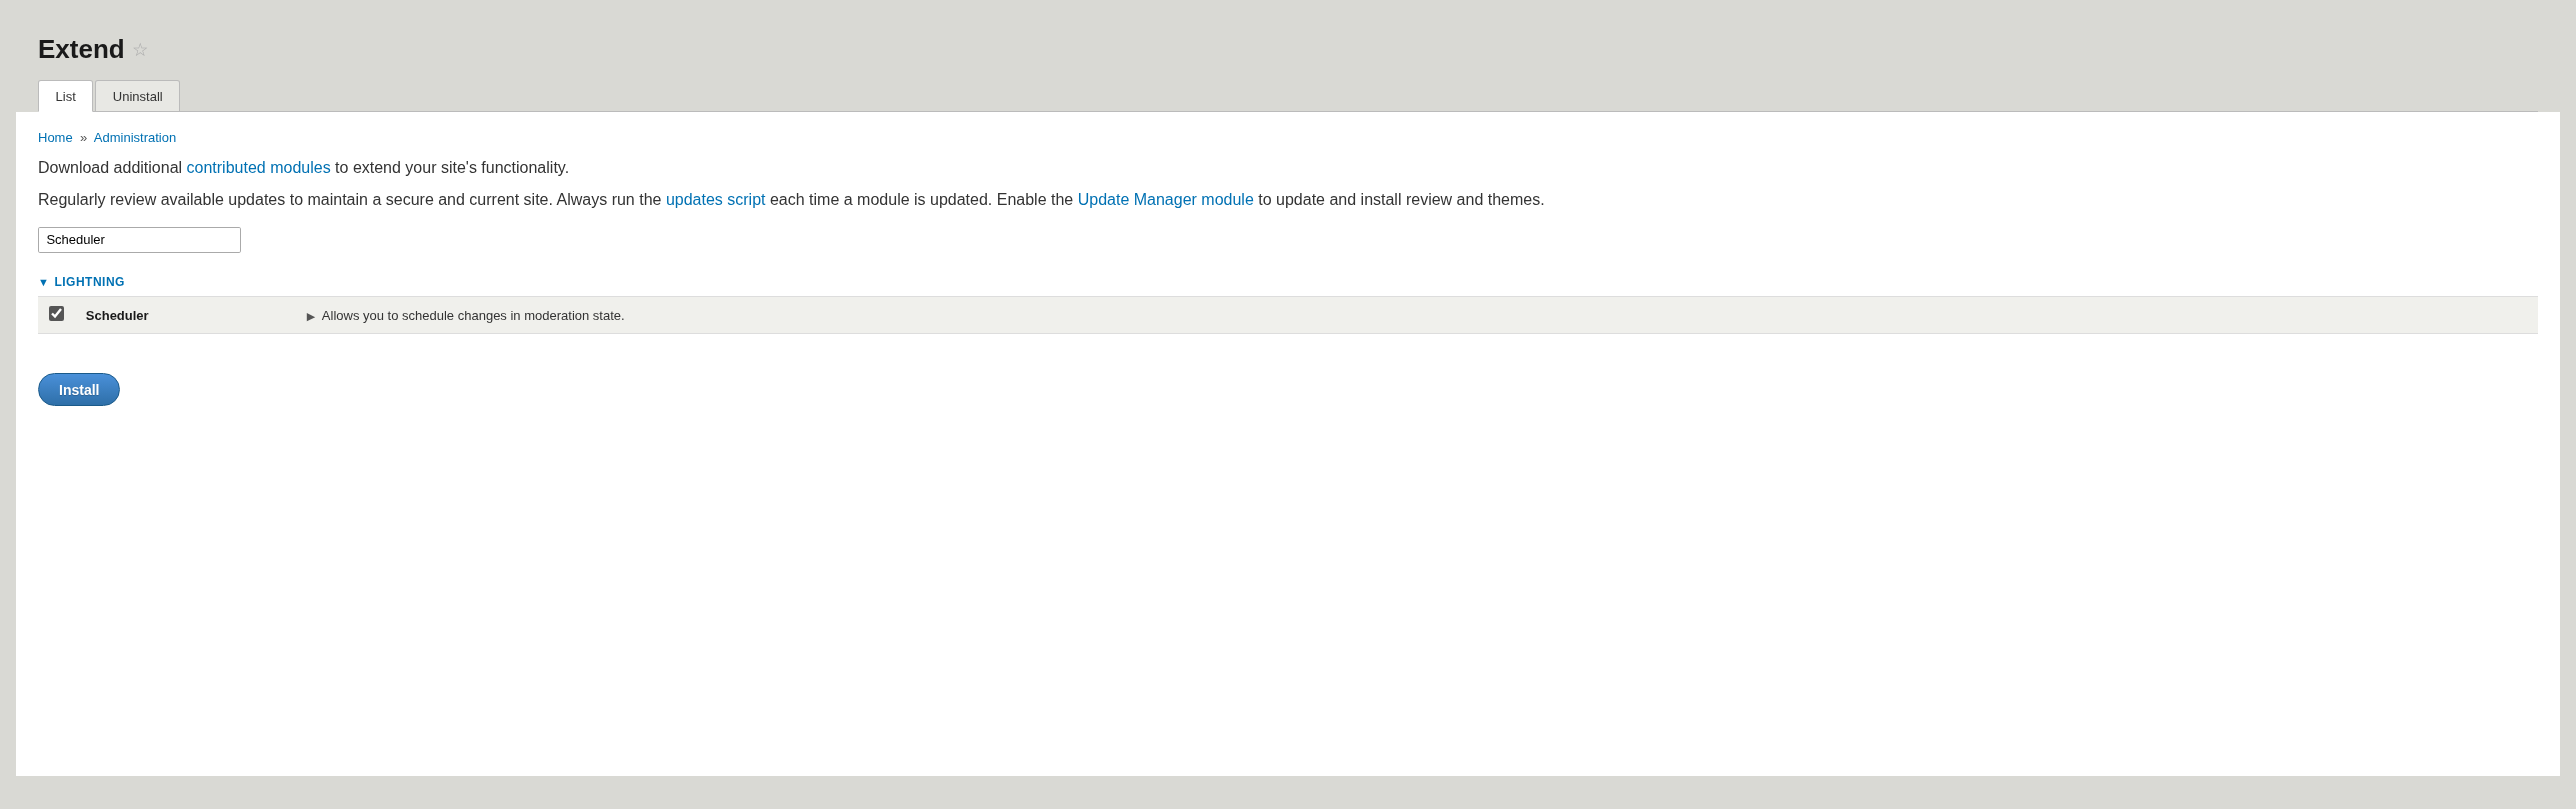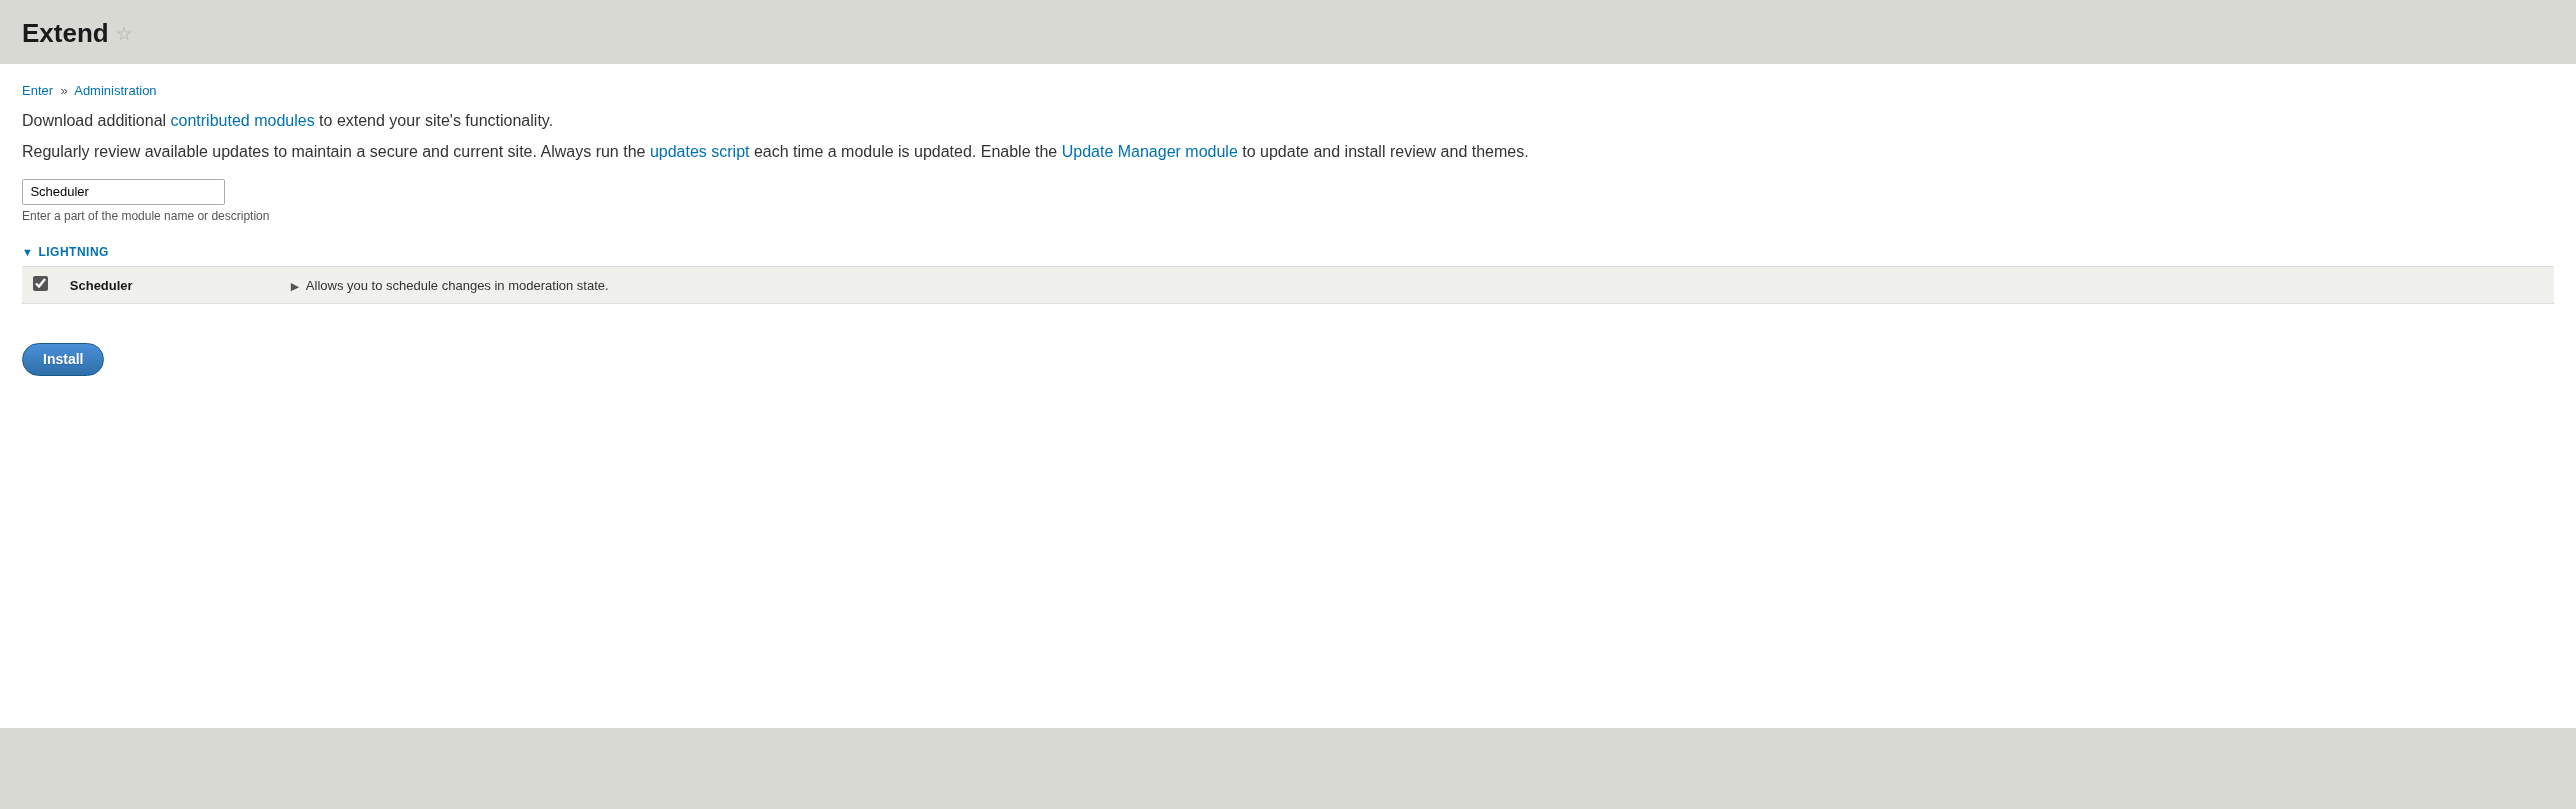--- a/index.html
+++ b/index.html
@@ -5,21 +5,21 @@
     * { box-sizing: border-box; margin: 0; padding: 0; }
     body {
       font-family: -apple-system, BlinkMacSystemFont, "Segoe UI", Tahoma, Geneva, Verdana, sans-serif;
       font-size: 13px;
       background: #d9d9d4;
       color: #333;
     }
     .page-wrapper {
       background: #d9d9d4;
       min-height: 809px;
-      padding: 0;
+      padding: 16px;
     }
     .header-area {
       background: #d9d9d4;
       padding: 18.4px 22px 0 22px;
     }
     .page-title-row {
       display: flex;
       align-items: center;
       gap: 7.4px;
       margin-bottom: 14.8px;
@@ -173,40 +173,43 @@
   </style>
 </head>
 <body>
 
 <div class="page-wrapper">
   <div class="header-area">
     <div class="page-title-row">
       <h1 class="page-title">Extend</h1>
       <span class="star-icon">☆</span>
     </div>
+    <div class="tabs-row">
+      <a class="tab active">List</a>
+      <a class="tab">Uninstall</a>
+    </div>
   </div>
 
   <div class="content-area">
     <div class="breadcrumb">
-      <a href="#">Enter</a>
+      <a href="#">Home</a>
       <span class="breadcrumb-sep">»</span>
       <a href="#">Administration</a>
     </div>
 
     <p class="description-line">
       <span>Download additional </span><a href="#">contributed modules</a><span> to extend your site's functionality.</span>
     </p>
 
     <p class="description-line">
       <span>Regularly review available updates to maintain a secure and current site. Always run the </span><a href="#">updates script</a><span> each time a module is updated. Enable the </span><a href="#">Update Manager module</a><span> to update and install review and themes.</span>
     </p>
 
     <div class="filter-section">
       <input class="filter-input" type="text" value="Scheduler" style="">
-      <div class="filter-hint">Enter a part of the module name or description</div>
     </div>
 
     <div class="section-header">
       <span class="section-toggle">▼</span>
       <span class="section-title">LIGHTNING</span>
     </div>
 
     <table class="module-table">
       <tbody>
         <tr class="module-row">

